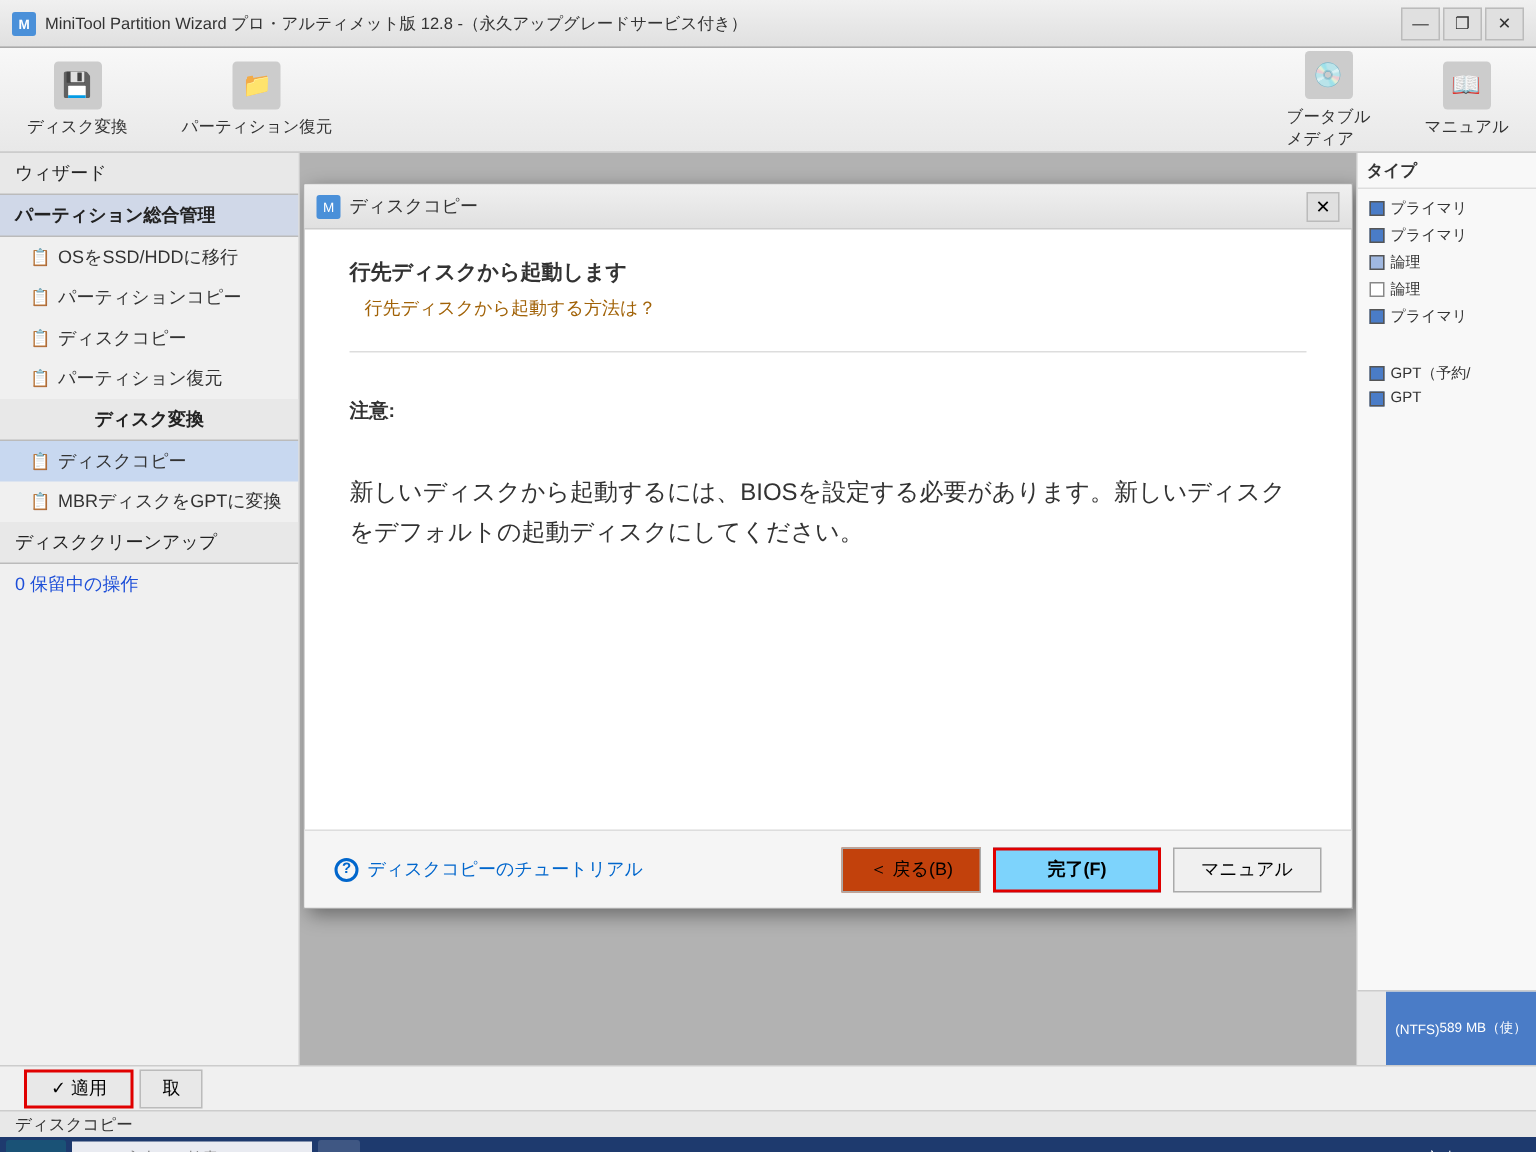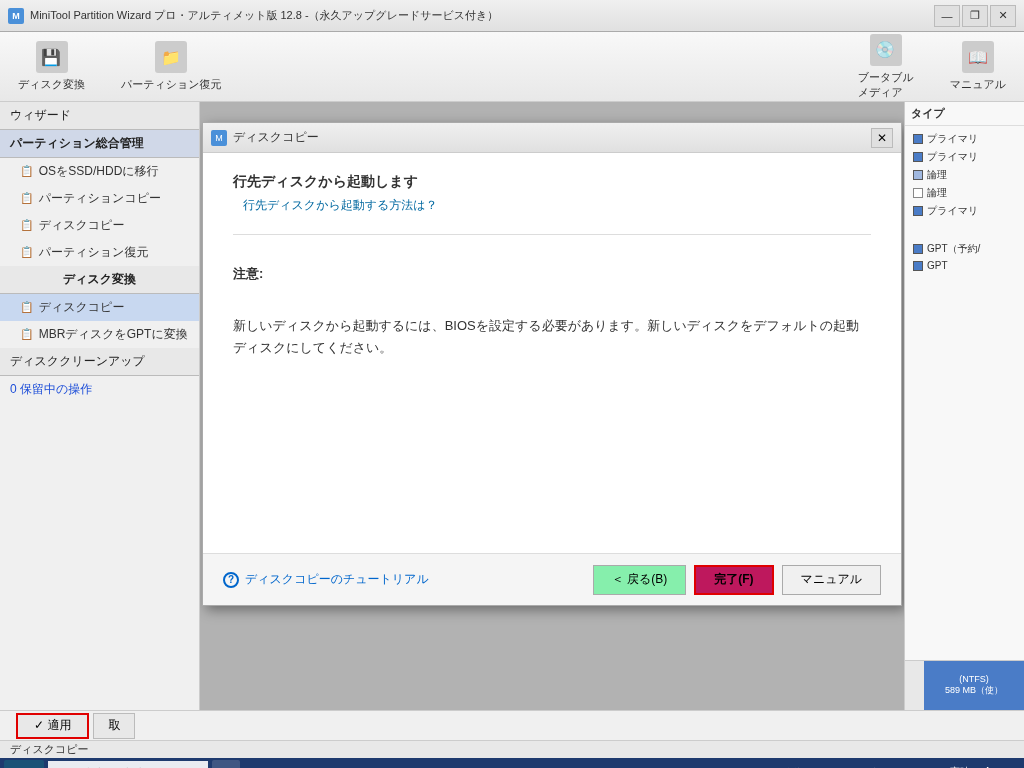--- a/index.html
+++ b/index.html
@@ -210,35 +210,35 @@
     .dialog-content {
       padding: 20px 30px;
       flex: 1;
       min-height: 400px;
     }
     .dialog-main-title {
       font-size: 14px; font-weight: bold;
       color: #333; margin-bottom: 6px;
     }
     .dialog-subtitle {
-      font-size: 12px; color: #0369a1;
+      font-size: 12px; color: #a16207;
       padding-left: 10px;
       margin-bottom: 20px;
     }
     .dialog-divider {
       border: none;
       border-top: 1px solid #ddd;
       margin: 10px 0 30px 0;
     }
     .dialog-notice-label {
       font-size: 13px; font-weight: bold;
       color: #333; margin-bottom: 12px;
     }
     .dialog-notice-text {
-      font-size: 13px; color: #333;
+      font-size: 16px; color: #333;
       line-height: 1.7;
       margin-top: 32px;
     }
     .dialog-footer {
       height: 52px;
       background: #f5f5f5;
       border-top: 1px solid #ddd;
       display: flex; align-items: center;
       padding: 0 20px;
     }
@@ -254,26 +254,26 @@
       border-radius: 50%;
       display: flex; align-items: center; justify-content: center;
       font-size: 10px; font-weight: bold; color: #0066cc;
     }
     .dialog-buttons {
       margin-left: auto;
       display: flex; gap: 8px;
     }
     .btn-back {
       height: 30px; padding: 0 18px;
-      background: #86efac; border: 1px solid #aaa;
+      background: #c2410c; border: 1px solid #aaa;
       font-size: 12px; cursor: pointer;
     }
     .btn-finish {
-      height: 30px; padding: 0 18px;
-      background: #be185d;
+      height: 30px; padding: 0 34px;
+      background: #7dd3fc;
       border: 2px solid #e00000;
       font-size: 12px; cursor: pointer; font-weight: bold;
     }
     .btn-cancel {
       height: 30px; padding: 0 18px;
       background: #f0f0f0; border: 1px solid #aaa;
       font-size: 12px; cursor: pointer;
     }
 
     
@@ -308,21 +308,21 @@
       border-top: 1px solid #ccc;
       overflow: hidden;
       position: relative;
     }
     .disk-bar-ntfs {
       position: absolute;
       right: 0; top: 0;
       width: 100px; height: 100%;
       background: #4a7cc7;
       display: flex; align-items: center; justify-content: center;
-      flex-direction: column;
+      flex-direction: row;
     }
     .disk-bar-ntfs-label { font-size: 9px; color: white; }
 
     
     .disk-copy-label {
       height: 18px;
       background: #e8e8e8;
       border-top: 1px solid #ccc;
       display: flex; align-items: center;
       padding: 0 10px; font-size: 11px; color: #333;

